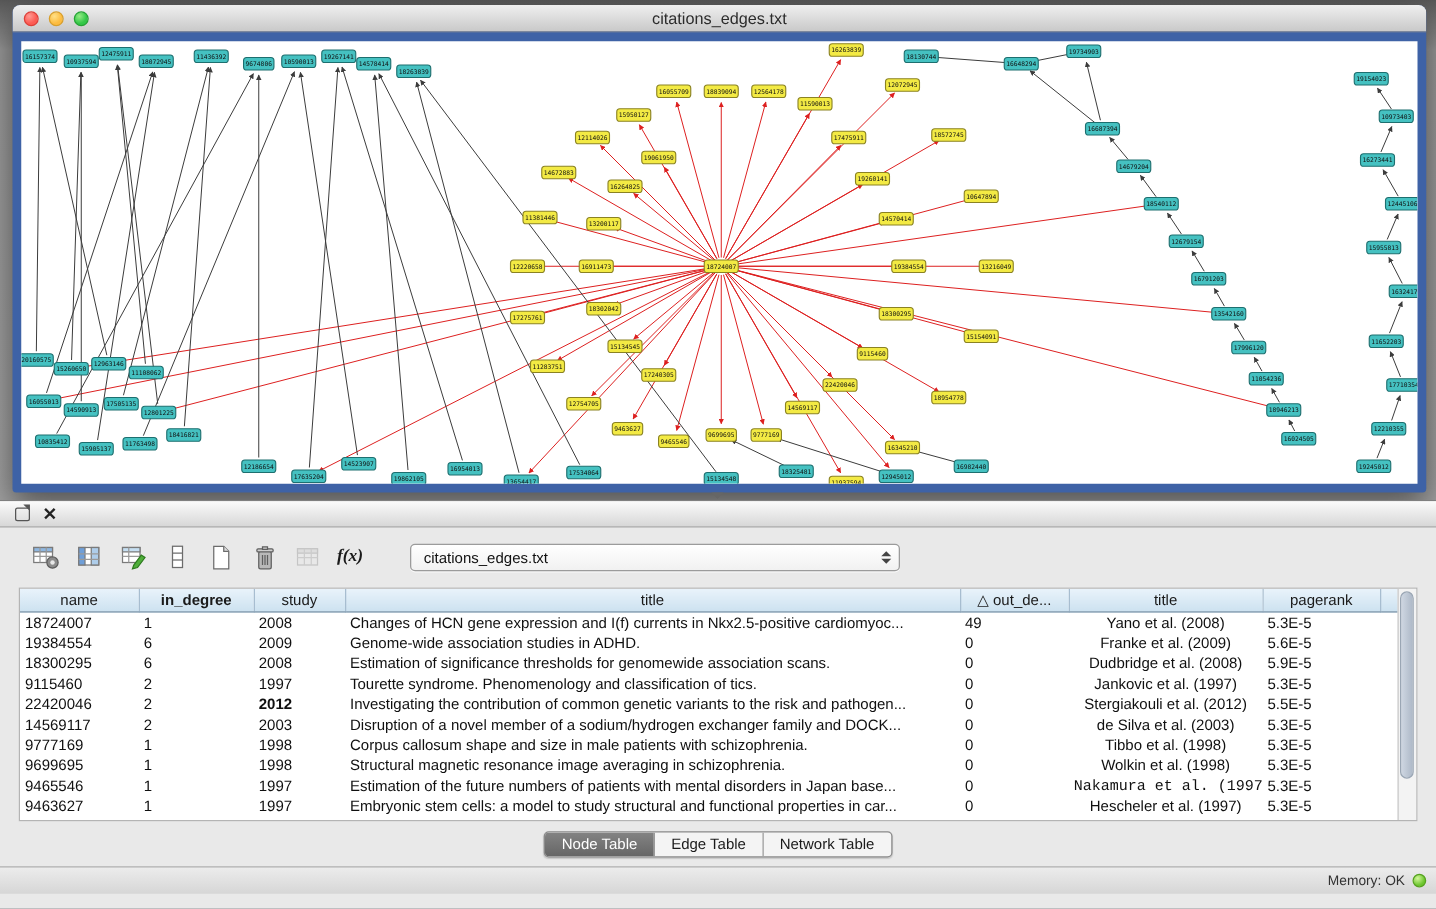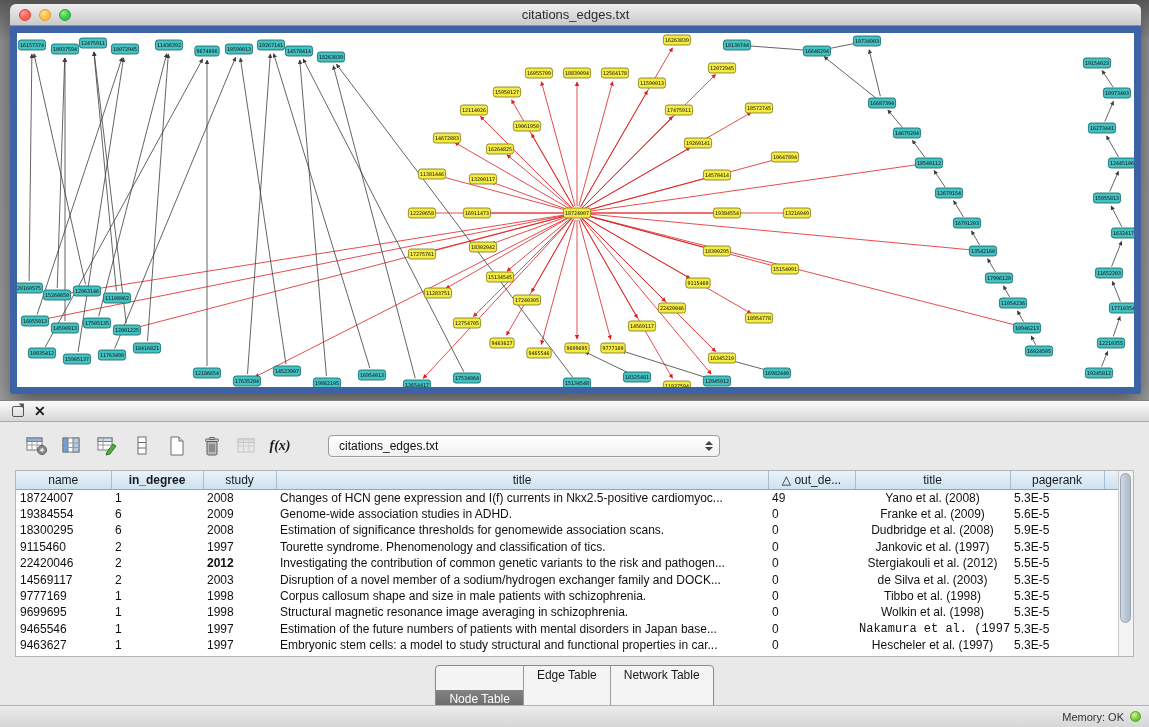--- a/index.html
+++ b/index.html
@@ -82,25 +82,25 @@
   #table-vscroll .thumb { position:absolute; left:1px; top:2px; width:11px; height:150px;
     border-radius:6px; background:linear-gradient(90deg,#cfd7e2,#aeb9c8);
     border:1px solid #9aa6b4; }
 
   
   #tabs-row { display:flex; justify-content:center; margin-top:8px; }
   #table-type-tabs { display:inline-flex; border:1px solid #8a8a8a; border-radius:4px;
     overflow:hidden; background:#f4f4f4; box-shadow:0 1px 1px rgba(0,0,0,.15); }
   #table-type-tabs .tab { padding:2px 13px; font-size:12px; color:#1a1a1a;
     border-left:1px solid #9a9a9a; line-height:15px; }
-  #table-type-tabs .tab:first-child { border-left:none;margin-top:24px; }
+  #table-type-tabs .tab:first-child { border-left:none; }
   #table-type-tabs .tab.selected { background:linear-gradient(#838383,#666666); color:#fff; }
 
   
-  #status-bar { position:absolute; left:0; bottom:0; width:100%; height:22px;
+  #status-bar { position:absolute; left:0; bottom:12px; width:100%; height:22px;
     background:linear-gradient(#ececec,#d6d6d6); border-top:1px solid #b0b0b0;
     display:flex; align-items:center; justify-content:flex-end; padding-right:8px; gap:6px; }
   #memory-label { font-size:11px; color:#333; }
   #memory-indicator { width:11px; height:11px; border-radius:50%;
     background:radial-gradient(circle at 35% 30%, #d2f79a, #6cc52e 65%); border:1px solid #56a21f; }
 </style>
 </head>
 <body>
 
 <div id="desktop-top"></div>

